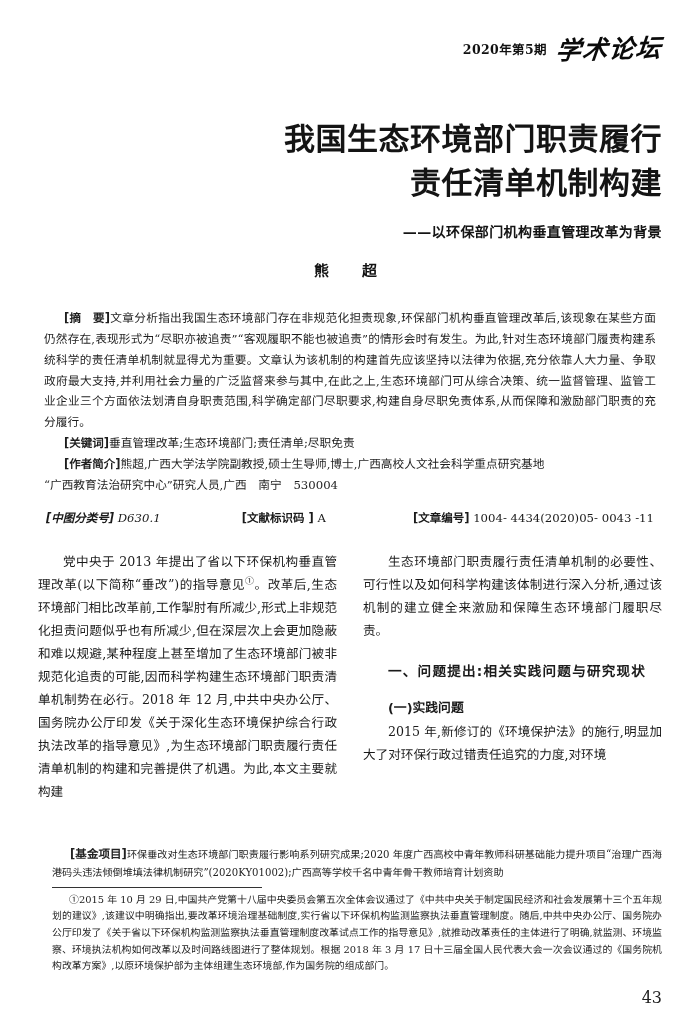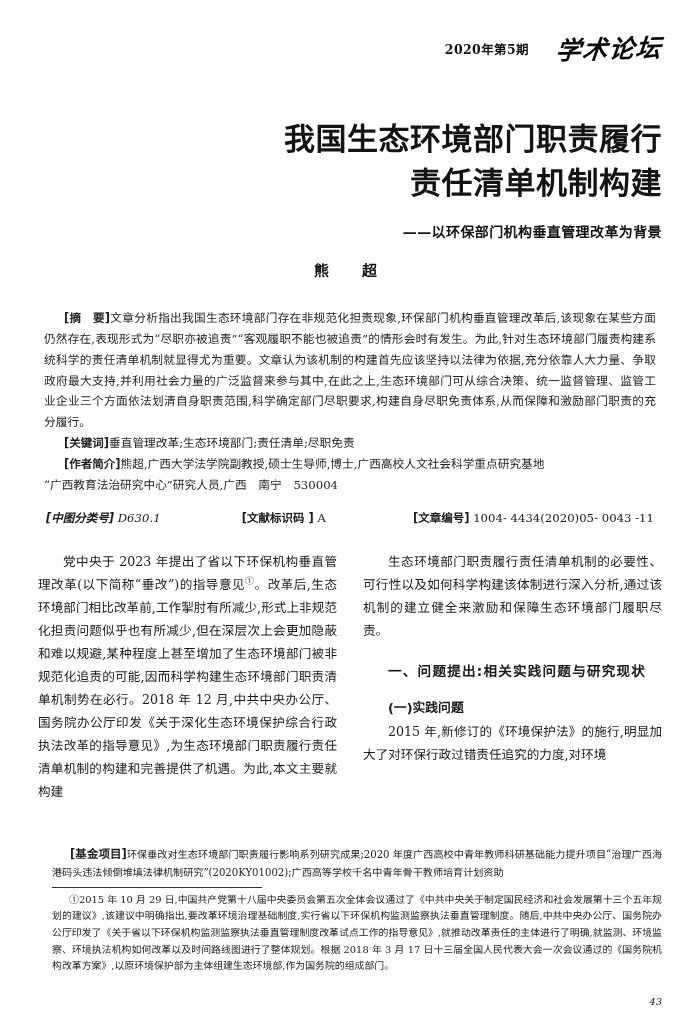--- a/index.html
+++ b/index.html
@@ -35,21 +35,21 @@
     padding-top: 14px;
     box-sizing: border-box;
   }
   .issue-line {
     font-family: "DejaVu Serif", "Liberation Serif", serif;
     font-size: 12.5px;
     font-weight: bold;
     letter-spacing: 0.4px;
     color: #111;
     padding-bottom: 4px;
-    margin-right: 27px;
+    margin-right: 9px;
     white-space: nowrap;
   }
   .journal-logo {
     font-family: "DejaVu Serif", "Liberation Serif", serif;
     font-size: 25px;
     font-weight: bold;
     font-style: italic;
     letter-spacing: 1.5px;
     color: #0a0a0a;
     transform: skewX(-7deg) rotate(-1.5deg);
@@ -201,23 +201,22 @@
     text-align: justify;
     text-justify: inter-character;
     text-indent: 17px;
     color: #222;
   }
   .page-num {
     position: absolute;
     right: 38px;
     bottom: 14px;
     font-family: "DejaVu Serif", "Liberation Serif", serif;
-    font-size: 10px;
+    font-size: 16px;
     color: #222;
-    font-style: italic;
   }
 </style>
 </head>
 <body>
 
 <div class="page">
 
   <div class="masthead">
     <div class="issue-line">2020年第5期</div>
     <div class="journal-logo">学术论坛</div>
@@ -254,21 +253,21 @@
       <span>A</span>
     </div>
     <div class="class-cell c3">
       <span class="tag">[文章编号]</span>
       <span>1004- 4434(2020)05- 0043 -11</span>
     </div>
   </div>
 
   <div class="columns">
     <div class="col">
-      <p><span>党中央于 2023 年提出了省以下环保机构垂直管理改革(以下简称“垂改”)的指导意见</span><sup class="fn">①</sup><span>。改革后,生态环境部门相比改革前,工作掣肘有所减少,形式上非规范化担责问题似乎也有所减少,但在深层次上会更加隐蔽和难以规避,某种程度上甚至增加了生态环境部门被非规范化追责的可能,因而科学构建生态环境部门职责清单机制势在必行。2018 年 12 月,中共中央办公厅、国务院办公厅印发《关于深化生态环境保护综合行政执法改革的指导意见》,为生态环境部门职责履行责任清单机制的构建和完善提供了机遇。为此,本文主要就构建</span></p>
+      <p><span>党中央于 2013 年提出了省以下环保机构垂直管理改革(以下简称“垂改”)的指导意见</span><sup class="fn">①</sup><span>。改革后,生态环境部门相比改革前,工作掣肘有所减少,形式上非规范化担责问题似乎也有所减少,但在深层次上会更加隐蔽和难以规避,某种程度上甚至增加了生态环境部门被非规范化追责的可能,因而科学构建生态环境部门职责清单机制势在必行。2018 年 12 月,中共中央办公厅、国务院办公厅印发《关于深化生态环境保护综合行政执法改革的指导意见》,为生态环境部门职责履行责任清单机制的构建和完善提供了机遇。为此,本文主要就构建</span></p>
     </div>
     <div class="col">
       <p>生态环境部门职责履行责任清单机制的必要性、可行性以及如何科学构建该体制进行深入分析,通过该机制的建立健全来激励和保障生态环境部门履职尽责。</p>
       <div class="sec-h1">一、问题提出:相关实践问题与研究现状</div>
       <div class="sec-h2">(一)实践问题</div>
       <p>2015 年,新修订的《环境保护法》的施行,明显加大了对环保行政过错责任追究的力度,对环境</p>
     </div>
   </div>
 
   <div class="footnotes">

